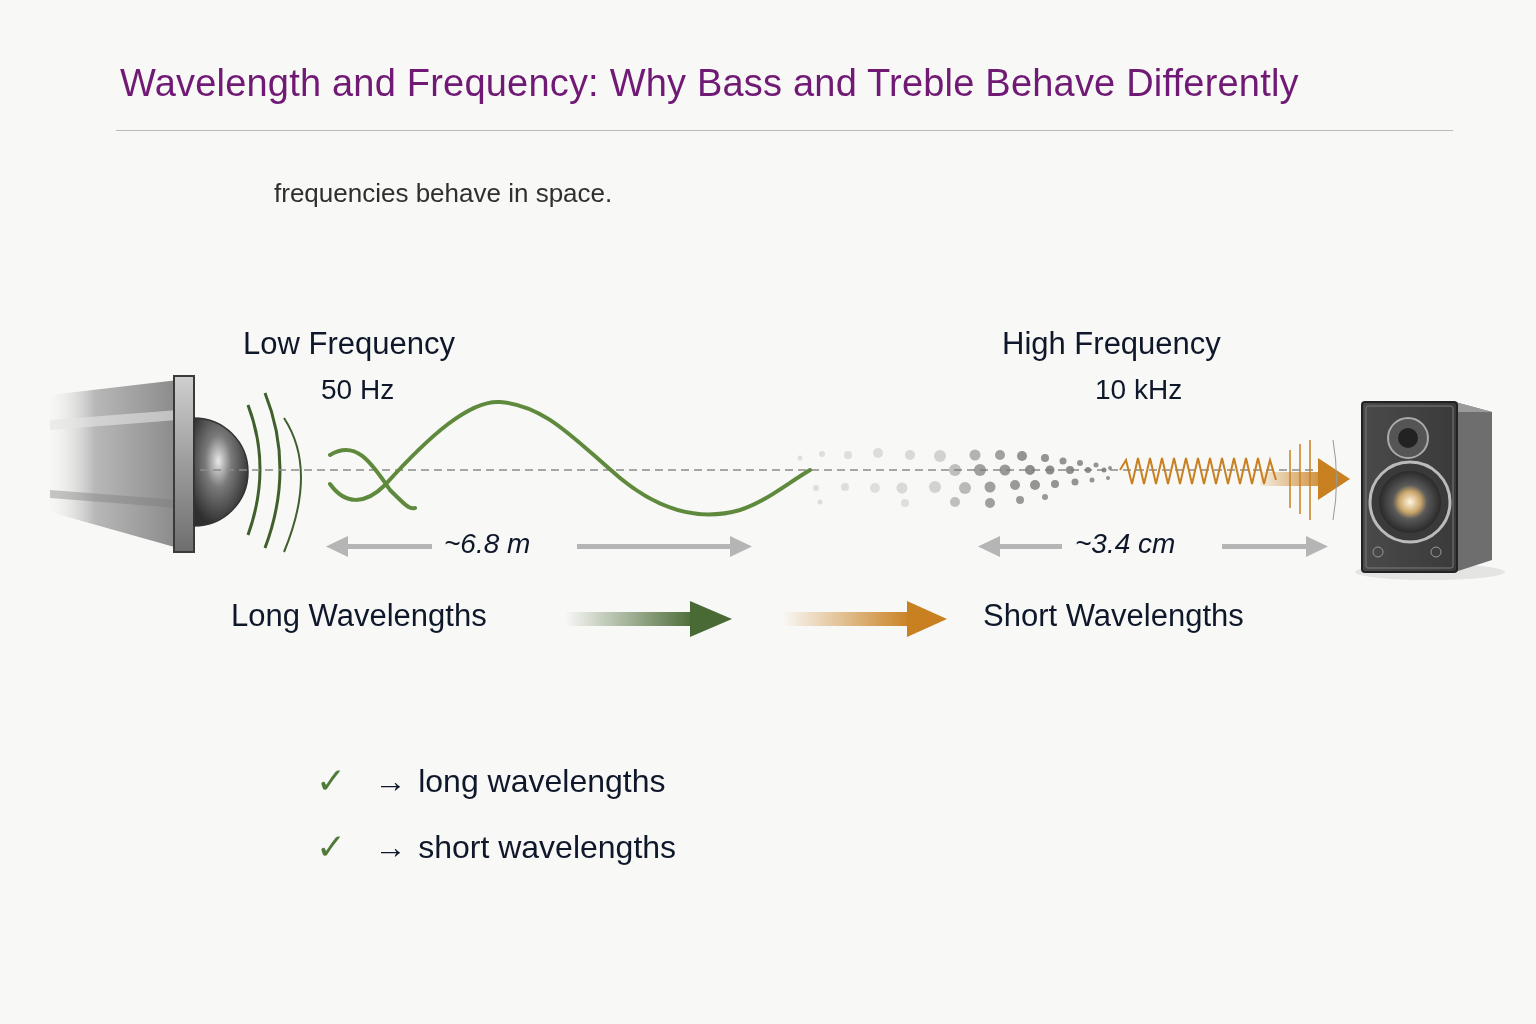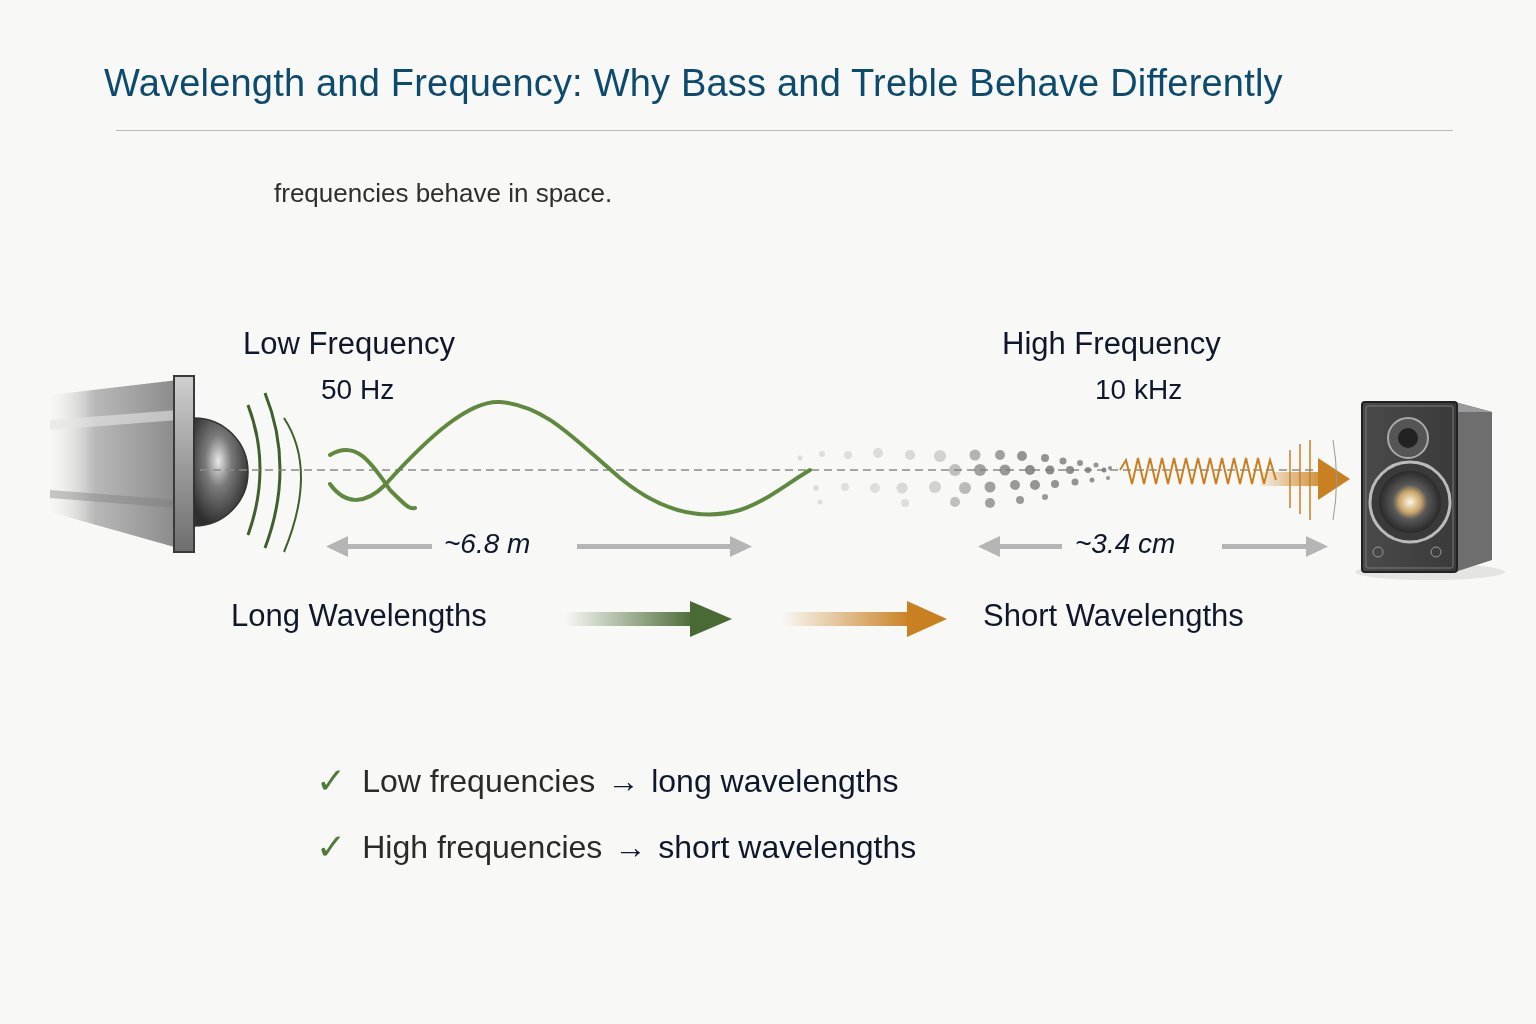--- a/index.html
+++ b/index.html
@@ -4,23 +4,23 @@
   <style>
     html, body { margin: 0; padding: 0; }
     body {
       width: 1536px; height: 1024px; overflow: hidden;
       background: #f8f8f6;
       font-family: "DejaVu Serif", "Liberation Serif", serif;
       position: relative;
     }
     .abs { position: absolute; }
     .title {
-      left: 104px; top: 62px; width: 1340px;
-      font-family: "Liberation Sans", "DejaVu Sans", sans-serif;
-      font-size: 38px; color: #0c4a6e; letter-spacing: 0.2px;
+      left: 120px; top: 62px; width: 1340px;
+      font-family: "Liberation Sans", "DejaVu Sans", sans-serif;
+      font-size: 38px; color: #701a75; letter-spacing: 0.2px;
       white-space: nowrap;
     }
     .title-rule {
       left: 116px; top: 130px; width: 1337px; height: 1px; background: #b9b9b9;
     }
     .intro {
       left: 274px; top: 172px; width: 960px;
       font-family: "Liberation Sans", "DejaVu Sans", sans-serif;
       font-size: 26px; line-height: 43px; color: #2f2f2f;
     }
@@ -216,22 +216,20 @@
 <div class="abs measure label-green" style="left:444px; top:528px;">~6.8 m</div>
 <div class="abs wl-label label-green" style="left:231px; top:598px;">Long Wavelengths</div>
 
 <div class="abs freq-title label-orange" style="left:1002px; top:326px;">High Frequency</div>
 <div class="abs freq-value label-orange" style="left:1095px; top:374px;">10 kHz</div>
 <div class="abs measure label-orange" style="left:1075px; top:528px;">~3.4 cm</div>
 <div class="abs wl-label label-orange" style="left:983px; top:598px;">Short Wavelengths</div>
 
 <div class="abs check-row" style="left:316px; top:760px;">
   <span class="check">✓</span>
-  <span>Low frequencies</span>
   <span class="arrow label-green">→</span>
   <span class="label-green">long wavelengths</span>
 </div>
 <div class="abs check-row" style="left:316px; top:826px;">
   <span class="check">✓</span>
-  <span>High frequencies</span>
   <span class="arrow label-orange">→</span>
   <span class="label-orange">short wavelengths</span>
 </div>
 
 </body></html>

